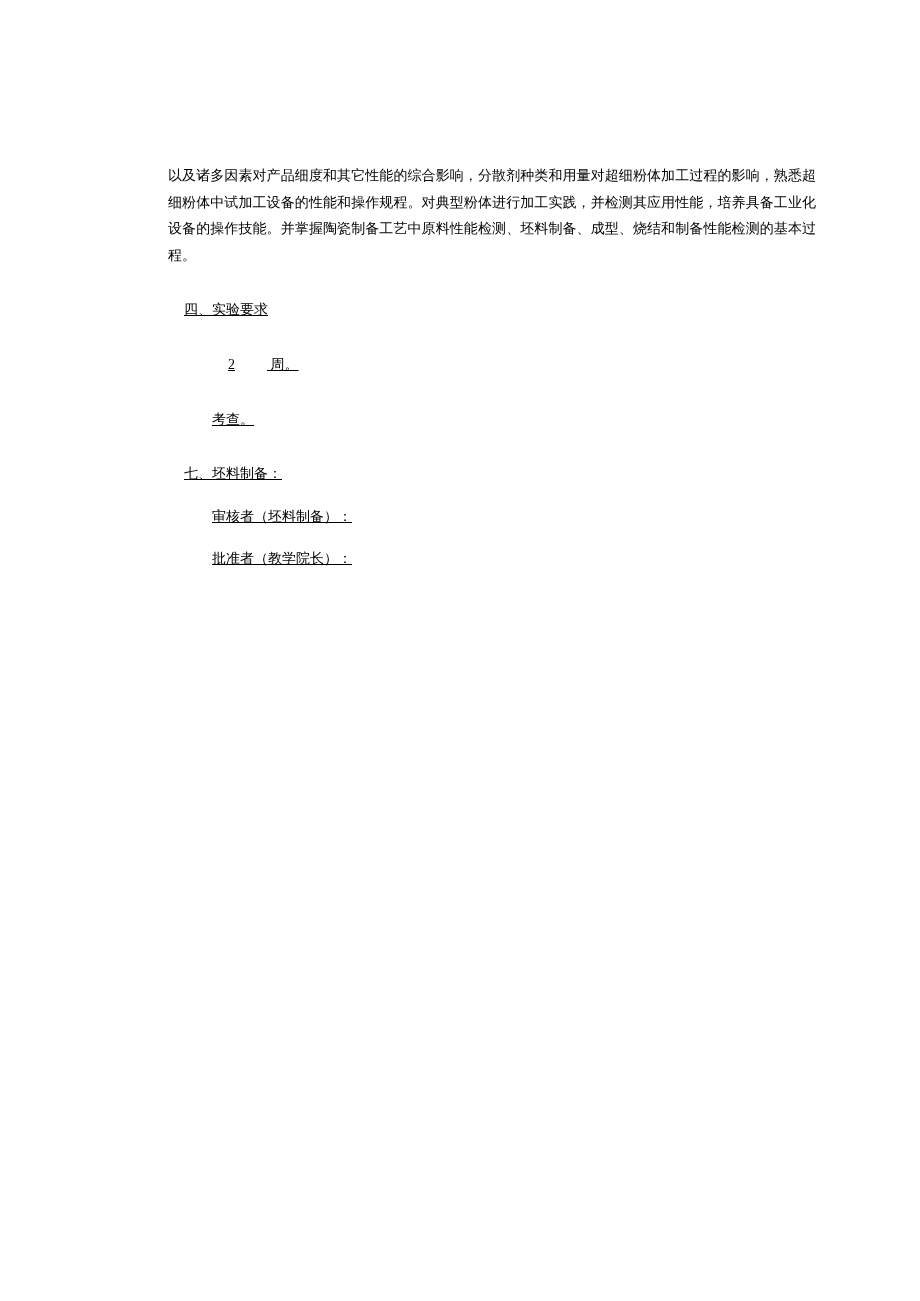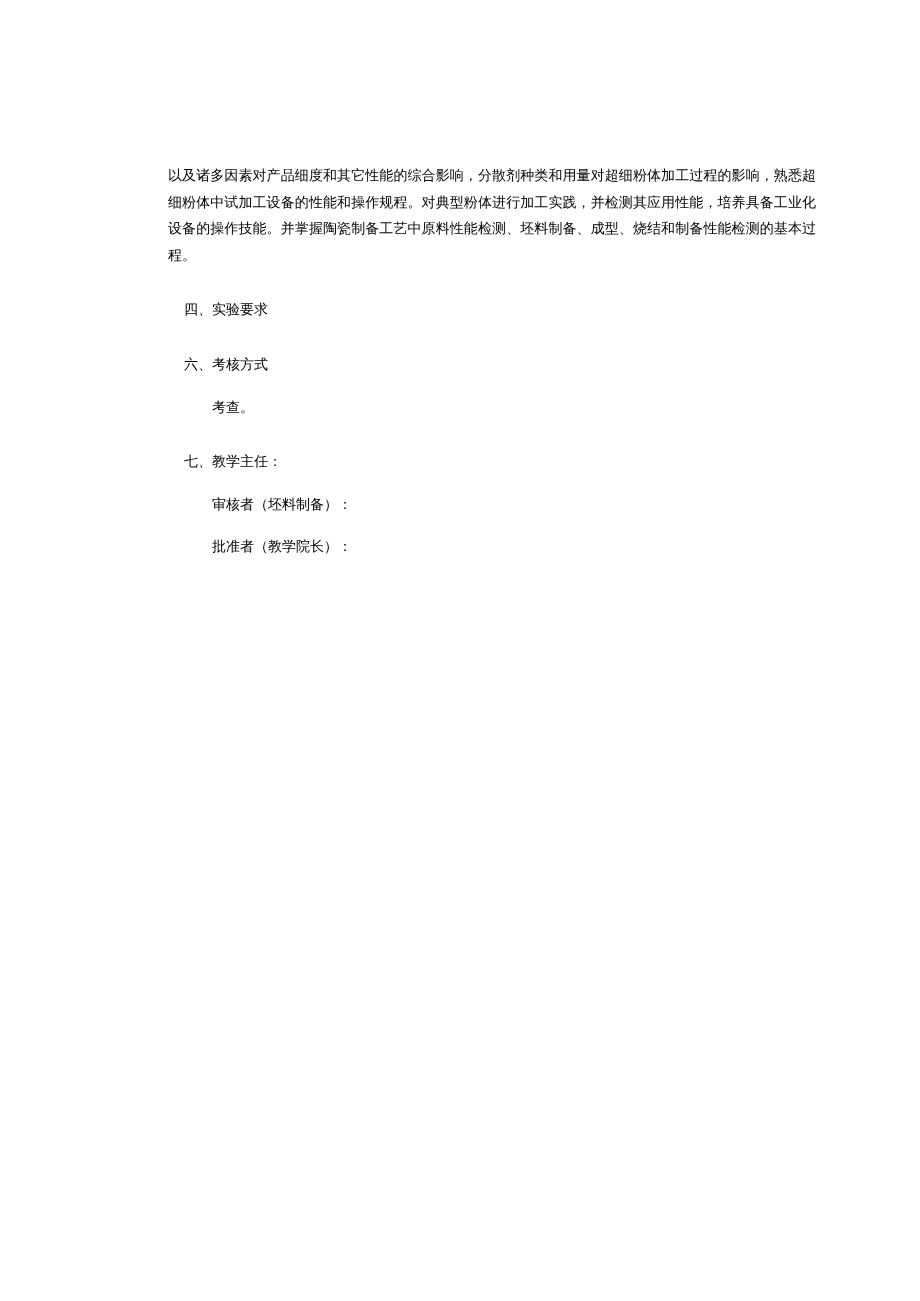--- a/index.html
+++ b/index.html
@@ -16,20 +16,21 @@
       color: #000000;
       line-height: 1.9;
       padding: 115px 120px 0 120px;
     }
     .paragraph {
       text-align: justify;
       margin-bottom: 28px;
     }
     .section {
       margin-bottom: 28px;
+      text-decoration: underline;
     }
     .section-title {
       display: block;
     }
     .indent {
       padding-left: 2em;
     }
     .num {
       font-family: "Times New Roman", serif;
     }
@@ -37,24 +38,24 @@
 </head>
 <body>
 
 <div class="paragraph">以及诸多因素对产品细度和其它性能的综合影响，分散剂种类和用量对超细粉体加工过程的影响，熟悉超细粉体中试加工设备的性能和操作规程。对典型粉体进行加工实践，并检测其应用性能，培养具备工业化设备的操作技能。并掌握陶瓷制备工艺中原料性能检测、坯料制备、成型、烧结和制备性能检测的基本过程。</div>
 
 <div class="section">
   <span class="section-title">四、实验要求</span>
 </div>
 
 <div class="section">
+  <div class="indent"><span class="num">2</span><span> 周。</span></div>
 </div>
 
 <div class="section">
-  <span class="section-title">六、考核方式</span>
   <div class="indent">考查。</div>
 </div>
 
 <div class="section">
-  <span class="section-title">七、教学主任：</span>
+  <span class="section-title">七、坯料制备：</span>
   <div class="indent">审核者（坯料制备）：</div>
   <div class="indent">批准者（教学院长）：</div>
 </div>
 
 </body></html>

